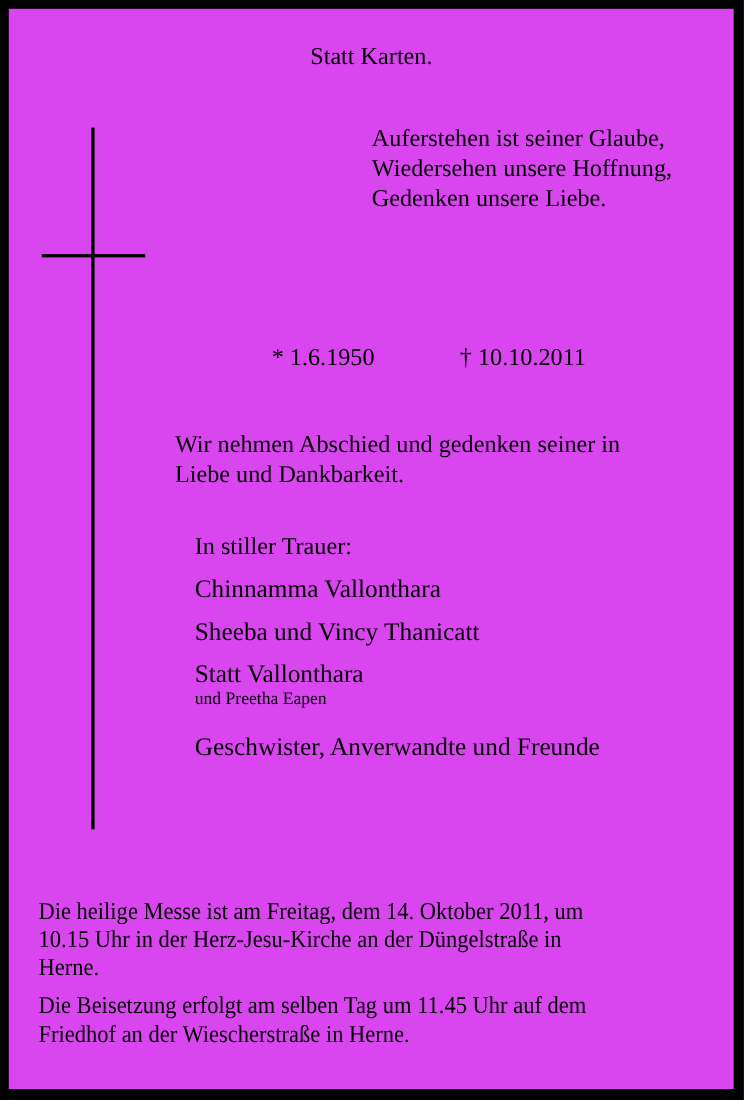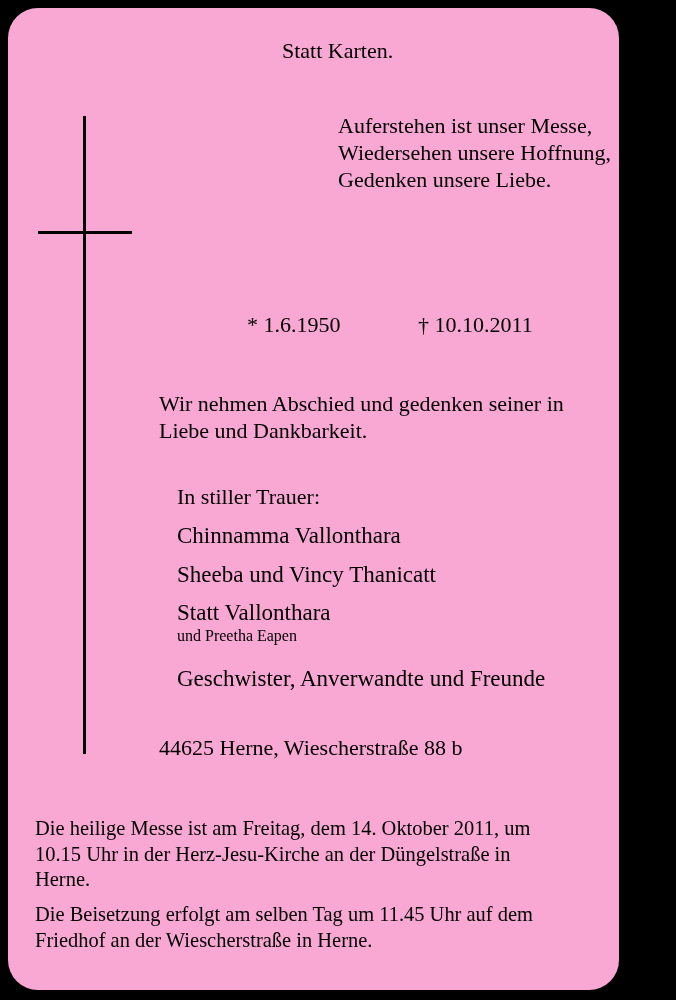--- a/index.html
+++ b/index.html
@@ -1,41 +1,40 @@
 <!DOCTYPE html>
 <html><head>
   <meta charset="utf-8">
   <style>
     html, body { margin: 0; padding: 0; background: #000000; }
     body { width: 676px; height: 1000px; position: relative; overflow: hidden; }
     .card {
-      position: absolute; left: 8px; top: 8px; width: 611px; height: 982px;
-      background: #f9a8d4;
-      border-radius: 30px;
+      position: absolute; left: 8px; top: 8px; width: 659px; height: 982px;
+      background: #d946ef;
     }
     .t {
       position: absolute; margin: 0; white-space: nowrap; color: #000;
       font-family: "Liberation Serif", "DejaVu Serif", serif;
       line-height: 1;
     }
     .f22 { font-size: 22px; }
     .name { font-size: 47px; font-weight: bold; letter-spacing: -0.2px; }
     .cond { transform-origin: 0 0; transform: scaleX(0.93); }
     .cross-v { position: absolute; left: 75px; top: 108px; width: 3px; height: 638px; background: #000; }
     .cross-h { position: absolute; left: 30px; top: 223px; width: 94px; height: 3px; background: #000; }
   </style>
 </head>
 <body>
 
 <div class="card">
 
   <p class="t f22" style="left:274px; top:32px;">Statt Karten.</p>
 
   <div>
-    <p class="t f22" style="left:330px; top:107px;">Auferstehen ist unser Messe,</p>
+    <p class="t f22" style="left:330px; top:107px;">Auferstehen ist seiner Glaube,</p>
     <p class="t f22" style="left:330px; top:134px;">Wiedersehen unsere Hoffnung,</p>
     <p class="t f22" style="left:330px; top:161px;">Gedenken unsere Liebe.</p>
   </div>
 
   <div>
     <div class="cross-v"></div>
     <div class="cross-h"></div>
   </div>
 
 
@@ -57,21 +56,20 @@
 
   <div>
     <p class="t f22" style="left:169px; top:478px;">In stiller Trauer:</p>
     <p class="t f22" style="left:169px; top:516px; font-size:23px;">Chinnamma Vallonthara</p>
     <p class="t f22" style="left:169px; top:555px; font-size:23px;">Sheeba und Vincy Thanicatt</p>
     <p class="t f22" style="left:169px; top:593px; font-size:23px;">Statt Vallonthara</p>
     <p class="t f22" style="left:169px; top:620px; font-size:16px;">und Preetha Eapen</p>
     <p class="t f22" style="left:169px; top:659px; font-size:23px;">Geschwister, Anverwandte und Freunde</p>
   </div>
 
-  <p class="t f22" style="left:151px; top:729px;">44625 Herne, Wiescherstraße 88 b</p>
 
   <div>
     <p class="t f22 cond" style="left:27px; top:809px;">Die heilige Messe ist am Freitag, dem 14. Oktober 2011, um</p>
     <p class="t f22 cond" style="left:27px; top:835px;">10.15 Uhr in der Herz-Jesu-Kirche an der Düngelstraße in</p>
     <p class="t f22 cond" style="left:27px; top:860px;">Herne.</p>
     <p class="t f22 cond" style="left:27px; top:895px;">Die Beisetzung erfolgt am selben Tag um 11.45 Uhr auf dem</p>
     <p class="t f22 cond" style="left:27px; top:921px;">Friedhof an der Wiescherstraße in Herne.</p>
   </div>
 
 </div>

